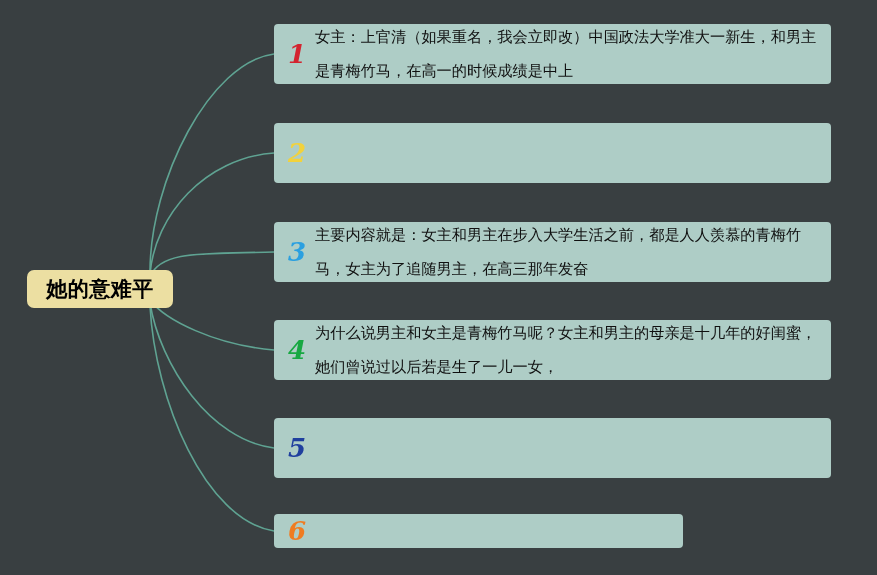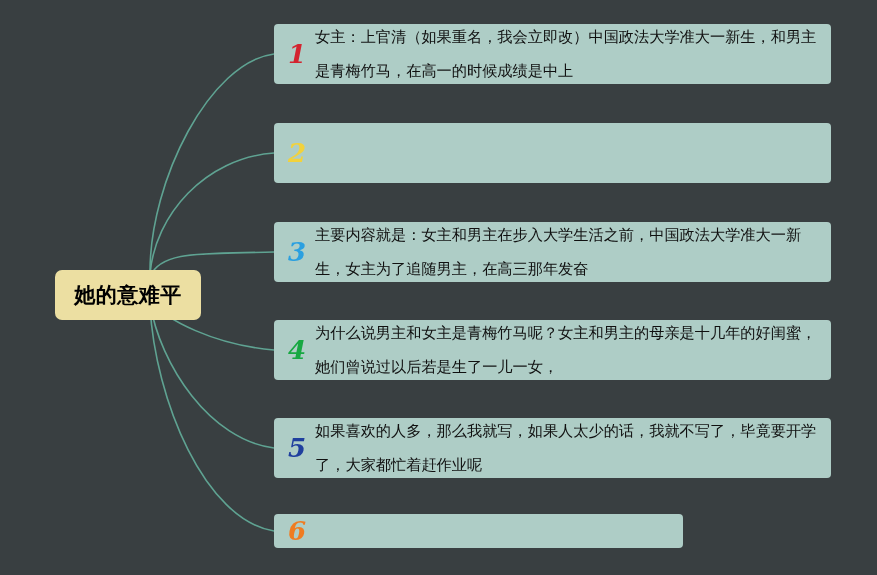--- a/index.html
+++ b/index.html
@@ -21,28 +21,27 @@
     top: 0;
     width: 877px;
     height: 575px;
     pointer-events: none;
   }
   .root-node {
     position: absolute;
     left: 27px;
     top: 270px;
     width: 146px;
-    height: 50px;
+    height: 38px;
     background: #ecdfa2;
     border-radius: 7px;
     display: flex;
     align-items: center;
     justify-content: center;
     box-sizing: border-box;
-    margin-left: 28px;
   }
   .root-label {
     font-size: 21px;
     font-weight: bold;
     color: #000000;
     letter-spacing: 0.5px;
     white-space: nowrap;
   }
   .branch-node {
     position: absolute;
@@ -101,30 +100,29 @@
     <span class="branch-num" style="color:#d32430">1</span>
     <span class="branch-text">女主：上官清（如果重名，我会立即改）中国政法大学准大一新生，和男主是青梅竹马，在高一的时候成绩是中上</span>
   </div>
 
   <div class="branch-node n2">
     <span class="branch-num" style="color:#f2d23c">2</span>
   </div>
 
   <div class="branch-node n3">
     <span class="branch-num" style="color:#2ba0e0">3</span>
-    <span class="branch-text">主要内容就是：女主和男主在步入大学生活之前，中国政法大学准大一新生，女主为了追随男主，在高三那年发奋</span>
+    <span class="branch-text">主要内容就是：女主和男主在步入大学生活之前，都是人人羡慕的青梅竹马，女主为了追随男主，在高三那年发奋</span>
   </div>
 
   <div class="branch-node n4">
     <span class="branch-num" style="color:#17a842">4</span>
     <span class="branch-text">为什么说男主和女主是青梅竹马呢？女主和男主的母亲是十几年的好闺蜜，她们曾说过以后若是生了一儿一女，</span>
   </div>
 
   <div class="branch-node n5">
     <span class="branch-num" style="color:#1f3f9e">5</span>
-    <span class="branch-text">如果喜欢的人多，那么我就写，如果人太少的话，我就不写了，毕竟要开学了，大家都忙着赶作业呢</span>
   </div>
 
   <div class="branch-node n6">
     <span class="branch-num" style="color:#f07c21">6</span>
   </div>
 
 </div>
 
 </body></html>

